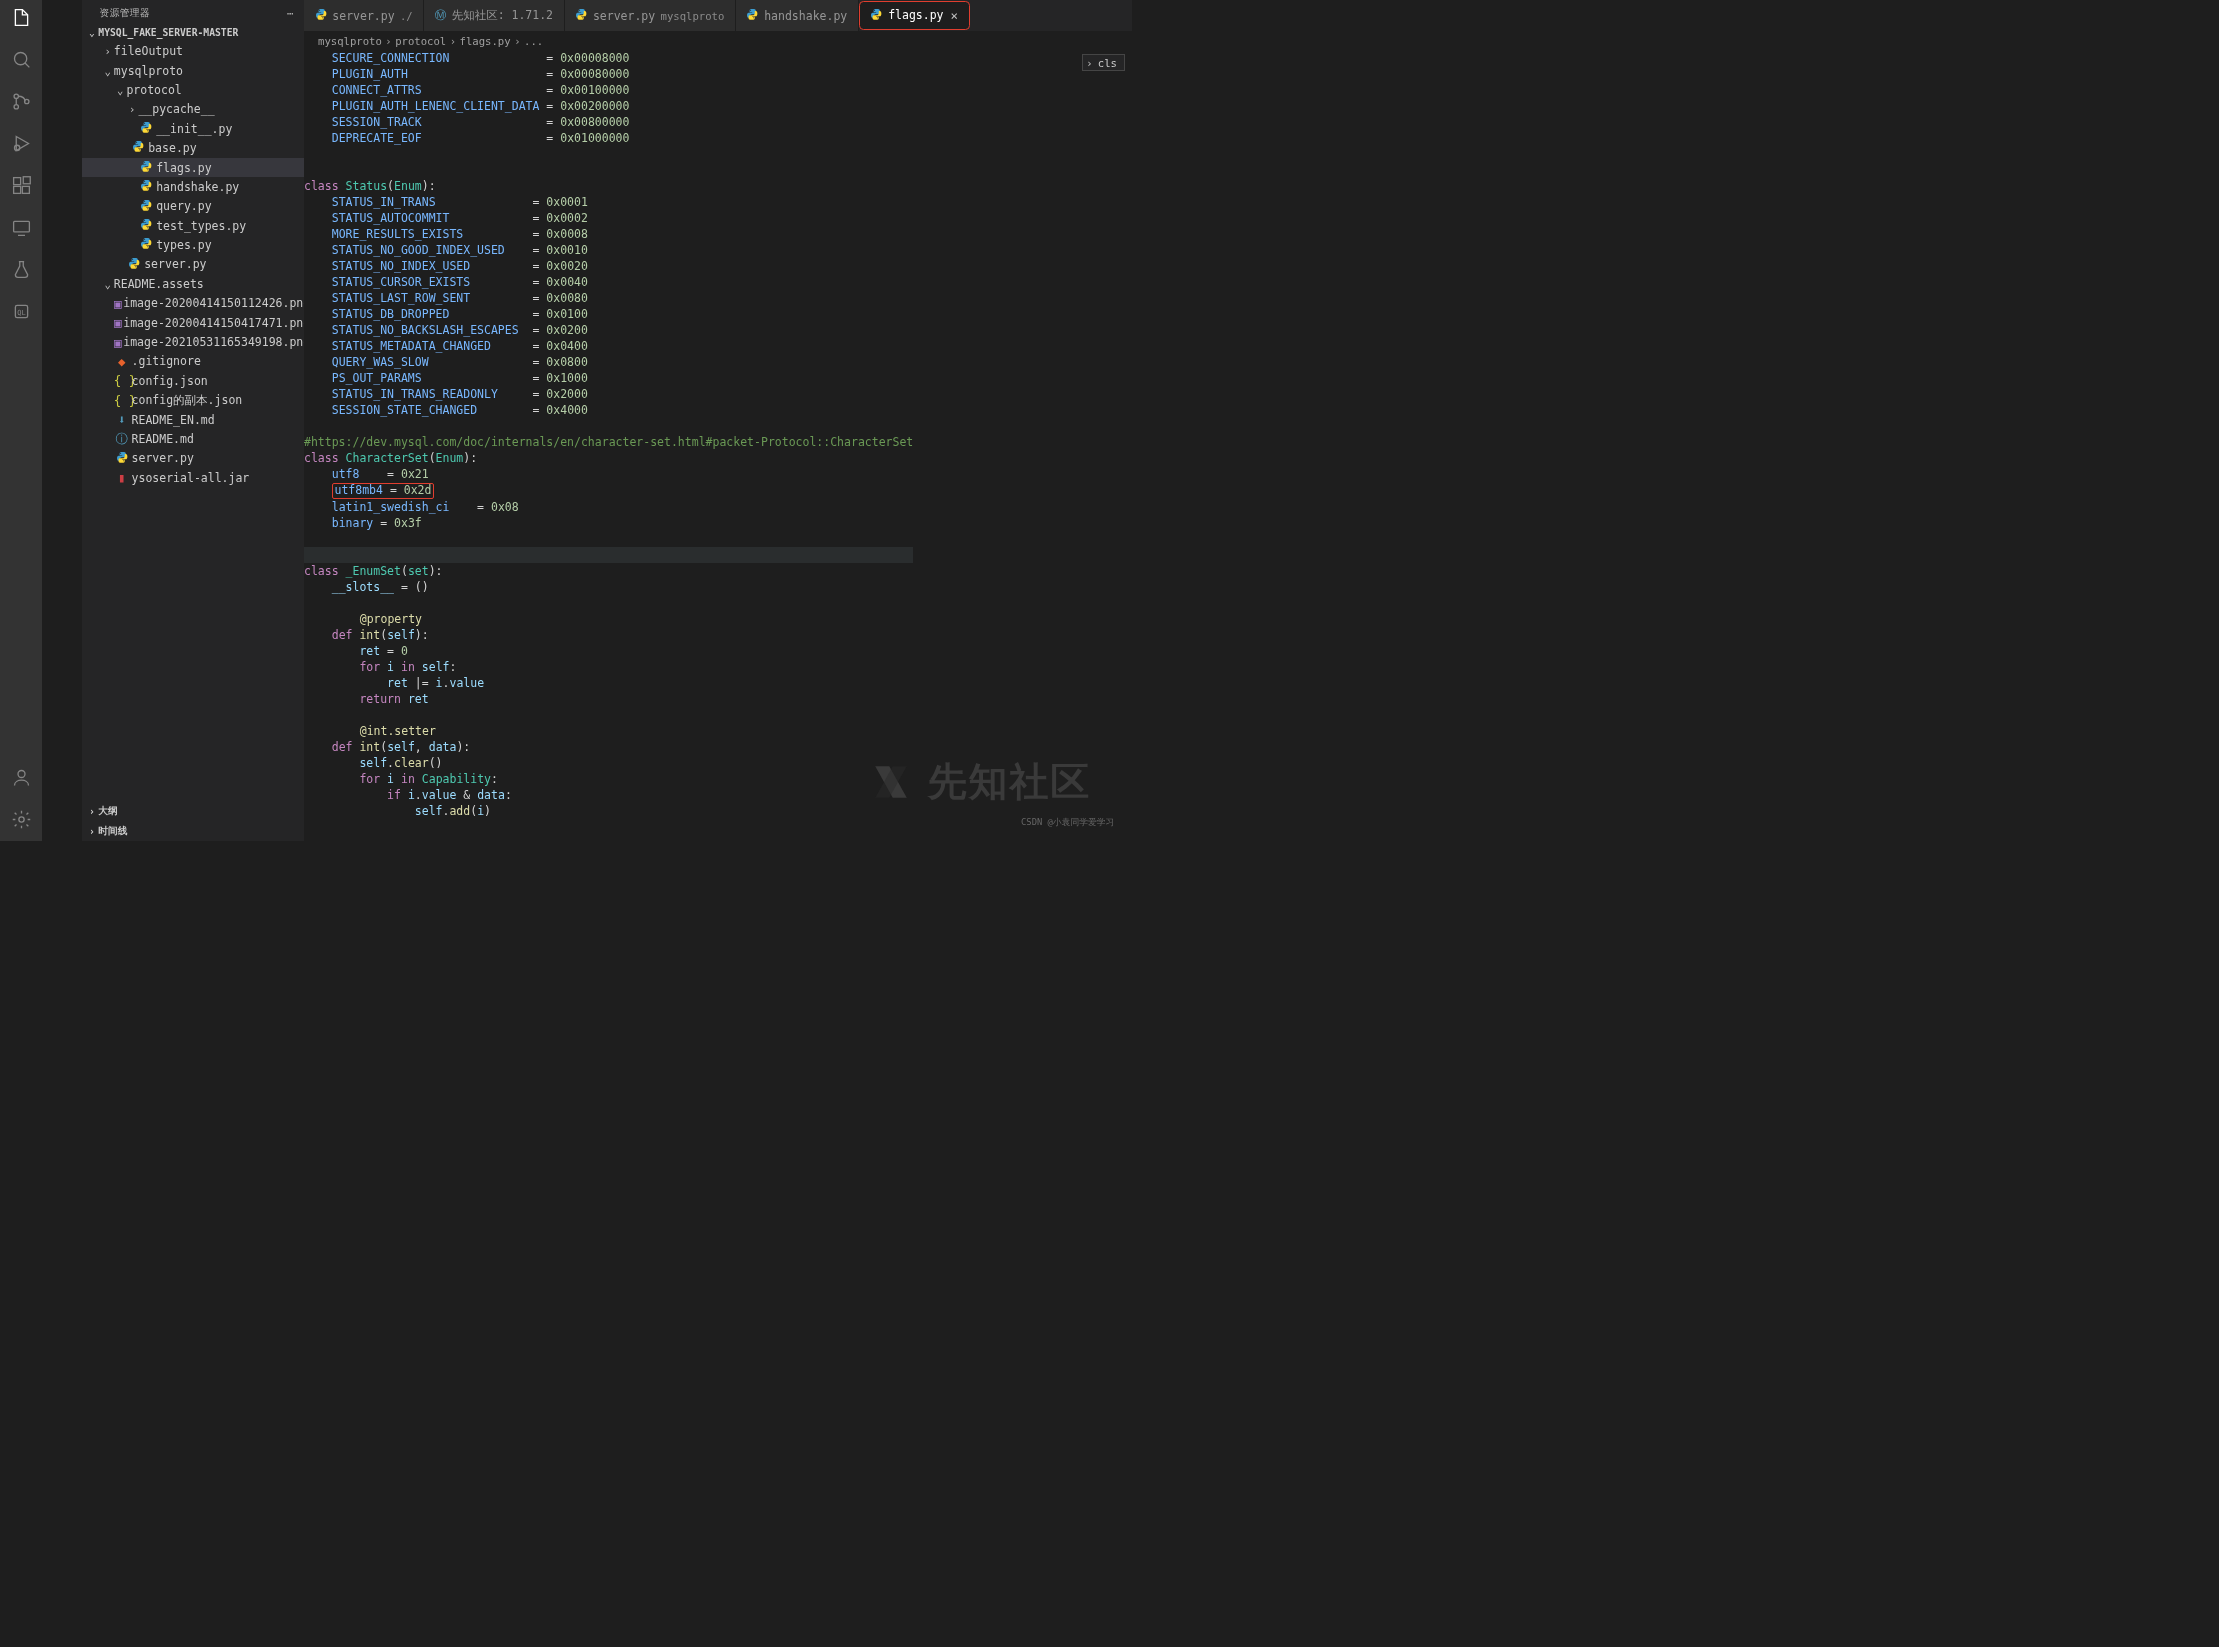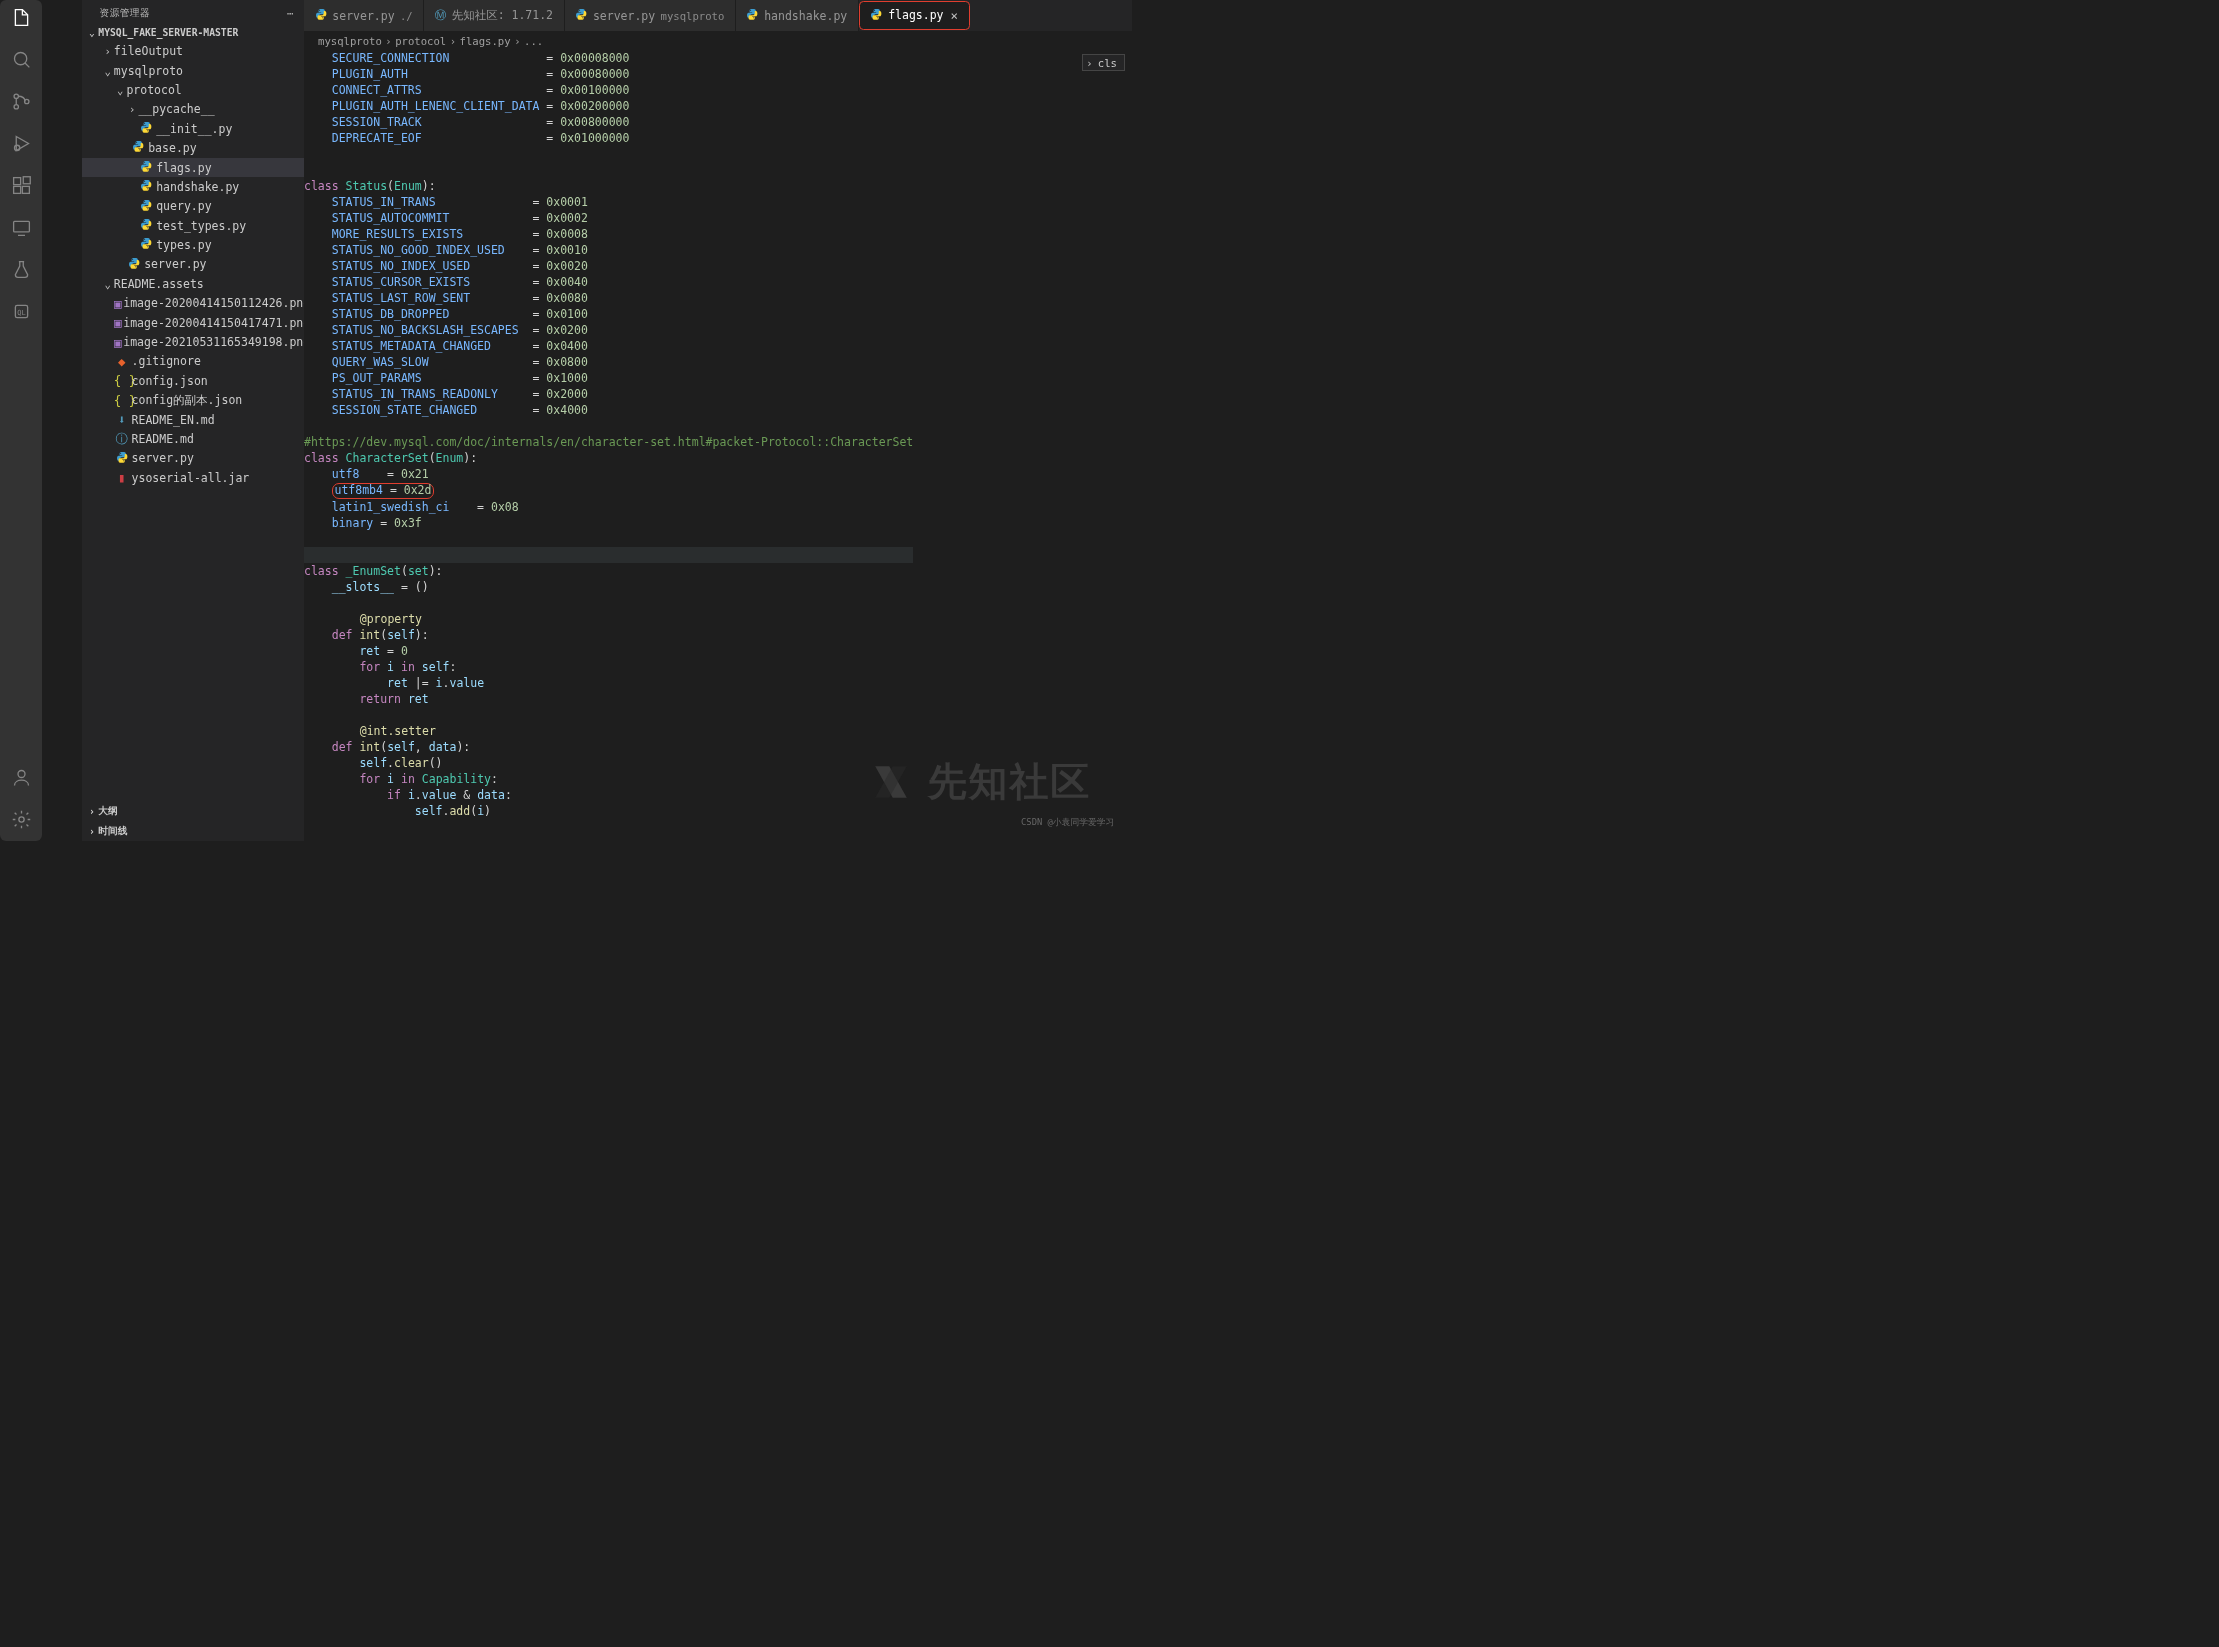--- a/index.html
+++ b/index.html
@@ -1,17 +1,17 @@
 <!DOCTYPE html>
 <html style="font-size:14px"><head>
 <meta charset="utf-8">
 <style>
 * { margin:0; padding:0; box-sizing:border-box; font-family:-apple-system,"Segoe UI",Menlo,monospace; }
 body { background:#1e1e1e; color:#ccc; width:1132px; height:841px; overflow:hidden; display:flex; }
-.activity-bar { width:42px; background:#333333; display:flex; flex-direction:column; align-items:center; padding-top:7px; gap:21px; border-left:1.8px solid #0e639c00;border-radius:6px; }
+.activity-bar { width:42px; background:#333333; display:flex; flex-direction:column; align-items:center; padding-top:7px; gap:21px; border-left:1.8px solid #0e639c00; }
 .activity-bar .ab-icon { width:21px; height:21px; color:#858585; display:flex; align-items:center; justify-content:center; }
 .activity-bar .ab-icon.active { color:#fff; }
 .activity-bar .spacer { flex:1; }
 .side-panel { width:222px; background:#252526; display:flex; flex-direction:column; font-size:11.5px;margin-left:40px; }
 .side-header { display:flex; align-items:center; padding:7px 10.6px 3.5px 17.6px; color:#bbb; font-size:9.7px; letter-spacing:0.4px; }
 .side-header .dots { margin-left:auto; color:#bbb; }
 .project-title { display:flex; align-items:center; padding:3.5px 7px 3.5px 7px; font-weight:bold; font-size:9.7px; color:#ccc; }
 .tree { flex:1; overflow:auto; }
 .tree-item { display:flex; align-items:center; height:19.4px; padding-left:0; color:#ccc; white-space:nowrap; }
 .tree-item .chev { width:12.4px; text-align:center; color:#c5c5c5; font-size:10.6px; }
@@ -38,21 +38,21 @@
 .kw { color:#c586c0; }
 .cls { color:#4ec9b0; }
 .attr { color:#79b8ff; }
 .num { color:#b5cea8; }
 .cmt { color:#6a9955; }
 .fn { color:#dcdcaa; }
 .dec { color:#dcdcaa;margin-left:28px; }
 .var { color:#9cdcfe; }
 .self { color:#9cdcfe; }
 .pn { color:#d4d4d4; }
-.hl-line { border:1.8px solid #e03e2f; border-radius:7px; padding:0 1.8px; display:inline-block; line-height:13.2px; }
+.hl-line { border:1.8px solid #e03e2f; border-radius:2px; padding:0 1.8px; display:inline-block; line-height:13.2px; }
 .cmt-link { }
 .cls-popup { position:absolute; top:3.5px; right:7px; background:#252526; border:0.9px solid #454545; color:#ccc; font-family:Menlo,monospace; font-size:10.6px; padding:1.8px 7px 1.8px 3.5px; display:flex; align-items:center; }
 .cls-popup .chev { color:#c5c5c5; margin-right:5.3px; font-size:10.6px; }
 .watermark-text { position:absolute; right:17.6px; bottom:12.4px; font-size:8.8px; color:#666;margin-top:36px; }
 .watermark-logo { position:absolute; right:41px; bottom:32px; font-size:39px; color:#3a3a3a; font-weight:bold; letter-spacing:1.8px; display:flex; align-items:center; }
 .watermark-logo .wm-ico { margin-right:16px; }
 .current-line { background:#2a2d2e; display:inline-block; width:100%; }
 </style>
 </head>
 <body>

